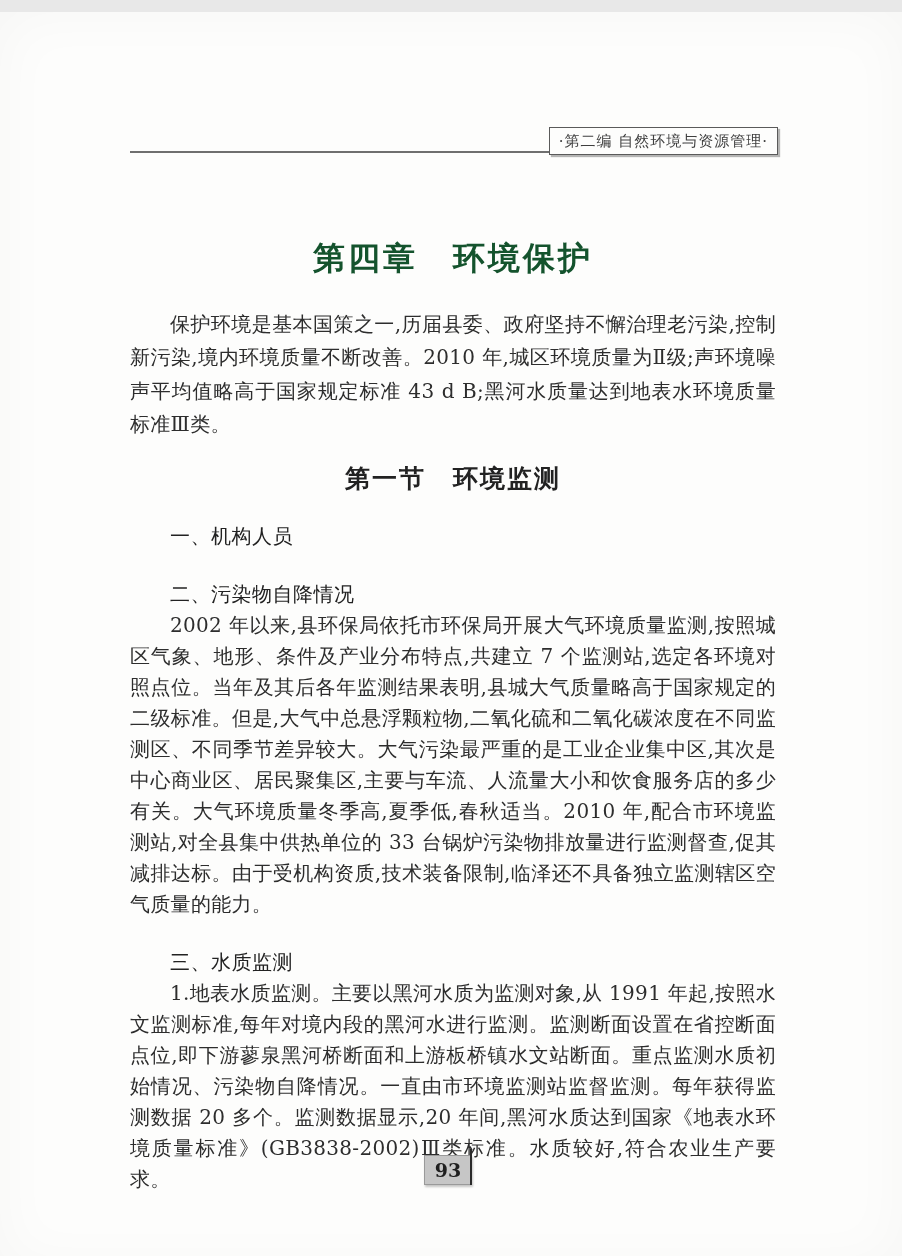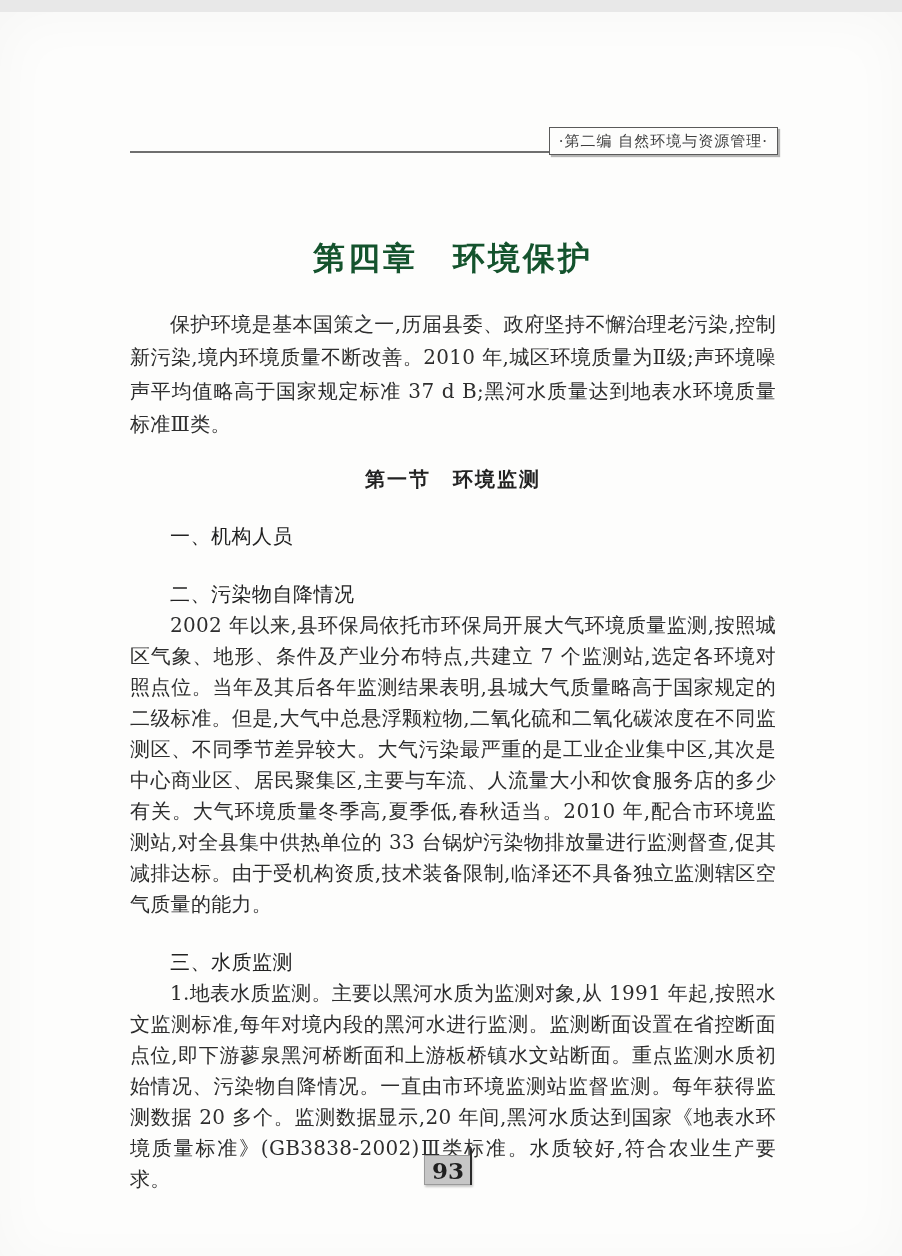--- a/index.html
+++ b/index.html
@@ -67,21 +67,21 @@
     margin: 28px 0 0 0;
     font-size: 20px;
     line-height: 33.5px;
     text-align: justify;
     text-indent: 2em;
     letter-spacing: 0.3px;
   }
   .section-title {
     margin: 22px 0 0 0;
     text-align: center;
-    font-size: 20px;
+    font-size: 25px;
     font-weight: bold;
     letter-spacing: 2px;
     color: #222;
     line-height: 30px;
   }
   .sub-heading {
     margin: 27px 0 0 0;
     font-size: 20px;
     font-weight: normal;
     line-height: 31px;
@@ -107,21 +107,21 @@
     width: 46px;
     height: 28px;
     background: #c6c6c6;
     border: 1px solid #9a9a9a;
     box-shadow: 1px 2px 2px rgba(0,0,0,0.22);
     display: flex;
     align-items: center;
     justify-content: center;
   }
   .page-number-box .num {
-    font-size: 23px;
+    font-size: 19px;
     font-weight: bold;
     color: #1f1f1f;
     font-family: "DejaVu Serif", "Liberation Serif", serif;
   }
   .page-number-tick {
     position: absolute;
     right: -1px;
     top: -7px;
     width: 2px;
     height: 36px;
@@ -135,21 +135,21 @@
 
   <div class="header-rule"></div>
   <div class="header-box">
     <span>·第二编 自然环境与资源管理·</span>
   </div>
 
   <div class="content">
 
     <h1 class="chapter-title">第四章　环境保护</h1>
 
-    <p class="intro-para">保护环境是基本国策之一,历届县委、政府坚持不懈治理老污染,控制新污染,境内环境质量不断改善。2010 年,城区环境质量为Ⅱ级;声环境噪声平均值略高于国家规定标准 37 d B;黑河水质量达到地表水环境质量标准Ⅲ类。</p>
+    <p class="intro-para">保护环境是基本国策之一,历届县委、政府坚持不懈治理老污染,控制新污染,境内环境质量不断改善。2010 年,城区环境质量为Ⅱ级;声环境噪声平均值略高于国家规定标准 43 d B;黑河水质量达到地表水环境质量标准Ⅲ类。</p>
 
     <h2 class="section-title">第一节　环境监测</h2>
 
     <h3 class="sub-heading">一、机构人员</h3>
 
     <h3 class="sub-heading">二、污染物自降情况</h3>
     <p class="body-para">2002 年以来,县环保局依托市环保局开展大气环境质量监测,按照城区气象、地形、条件及产业分布特点,共建立 7 个监测站,选定各环境对照点位。当年及其后各年监测结果表明,县城大气质量略高于国家规定的二级标准。但是,大气中总悬浮颗粒物,二氧化硫和二氧化碳浓度在不同监测区、不同季节差异较大。大气污染最严重的是工业企业集中区,其次是中心商业区、居民聚集区,主要与车流、人流量大小和饮食服务店的多少有关。大气环境质量冬季高,夏季低,春秋适当。2010 年,配合市环境监测站,对全县集中供热单位的 33 台锅炉污染物排放量进行监测督查,促其减排达标。由于受机构资质,技术装备限制,临泽还不具备独立监测辖区空气质量的能力。</p>
 
     <h3 class="sub-heading">三、水质监测</h3>
     <p class="body-para">1.地表水质监测。主要以黑河水质为监测对象,从 1991 年起,按照水文监测标准,每年对境内段的黑河水进行监测。监测断面设置在省控断面点位,即下游蓼泉黑河桥断面和上游板桥镇水文站断面。重点监测水质初始情况、污染物自降情况。一直由市环境监测站监督监测。每年获得监测数据 20 多个。监测数据显示,20 年间,黑河水质达到国家《地表水环境质量标准》(GB3838-2002)Ⅲ类标准。水质较好,符合农业生产要求。</p>

